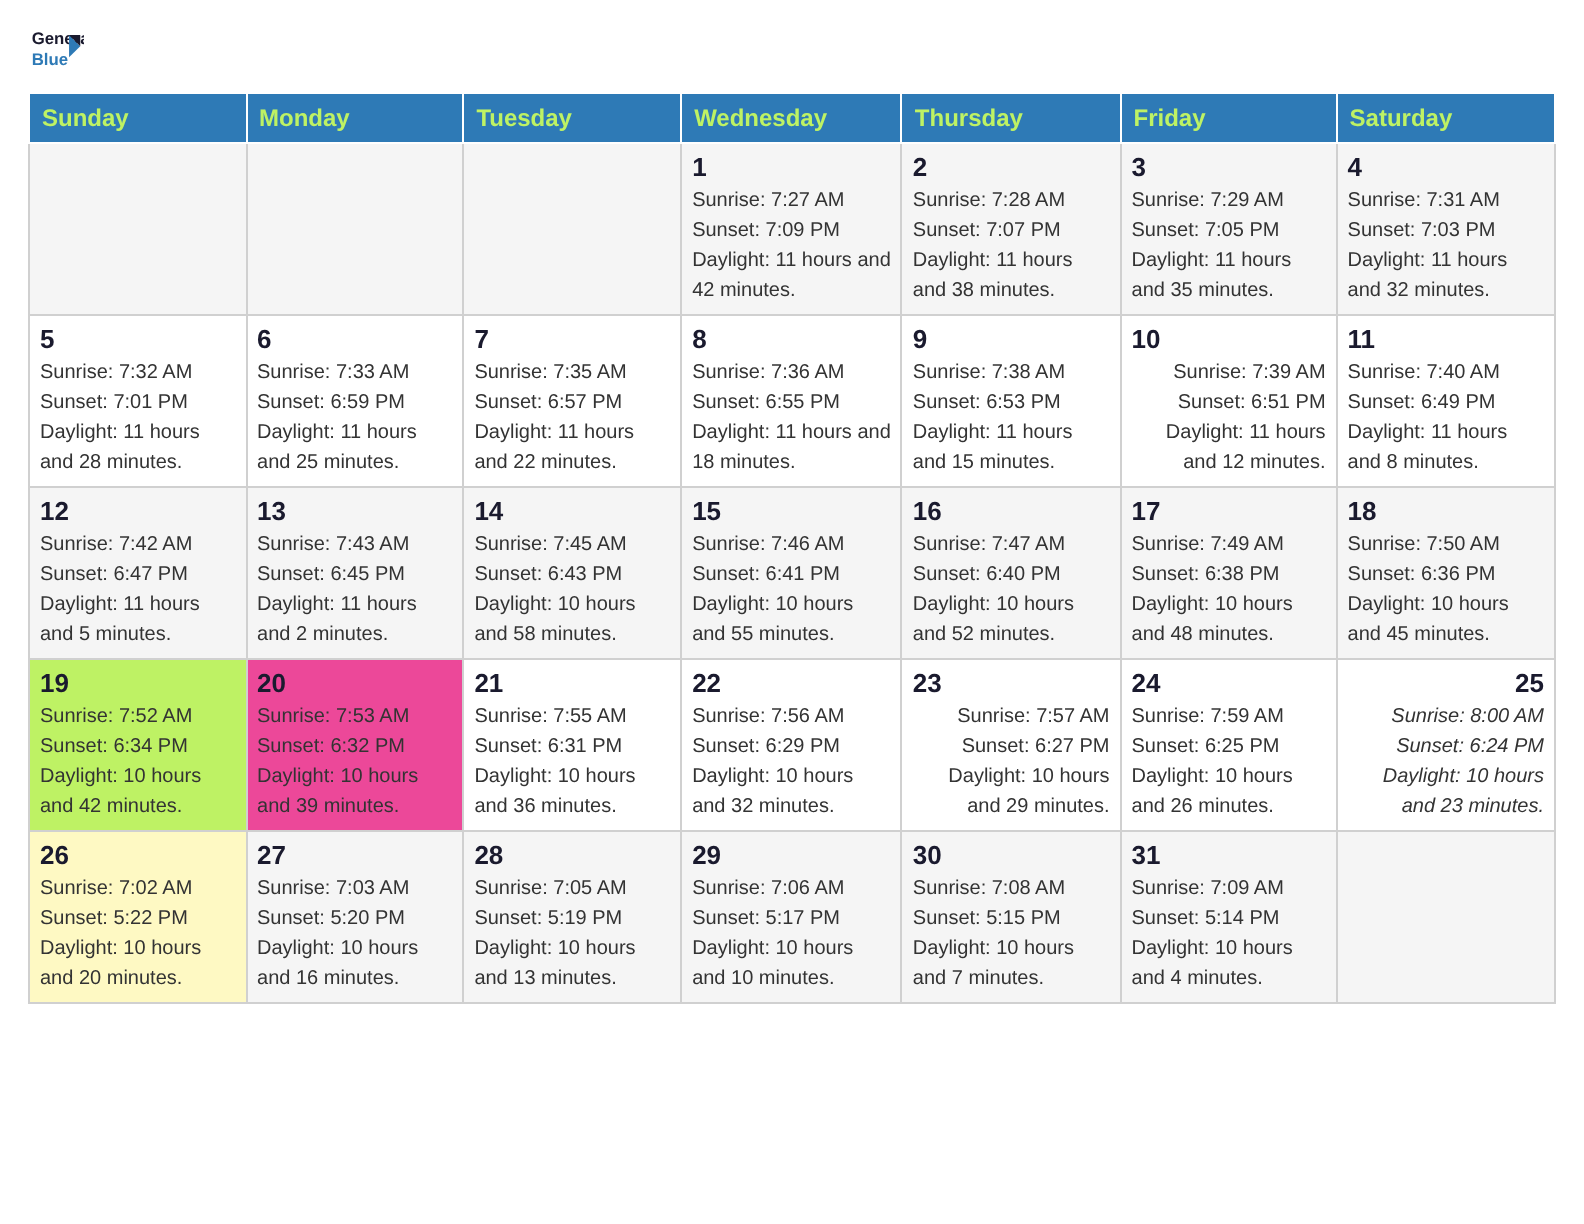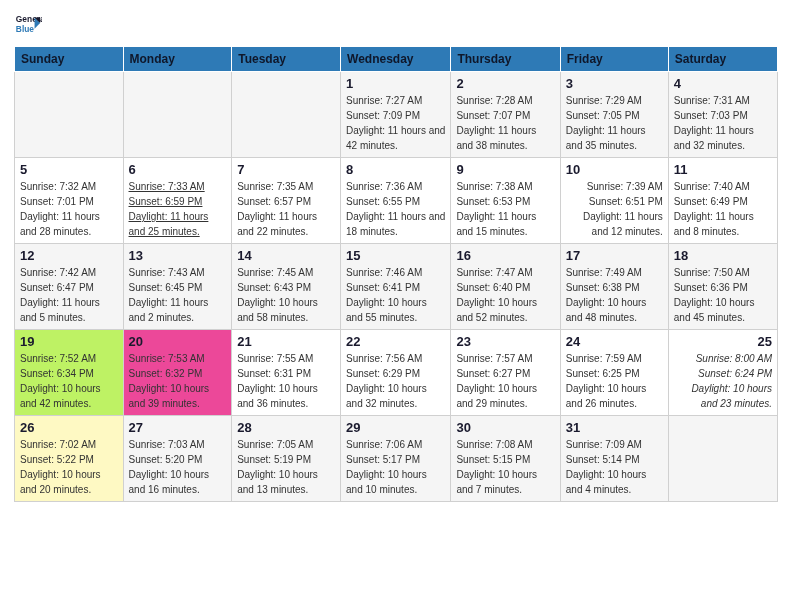--- a/index.html
+++ b/index.html
@@ -45,21 +45,21 @@
       color: #555;
       margin-top: 2px;
     }
     .calendar {
       width: 100%;
       border-collapse: collapse;
       font-size: 10.5px;
     }
     .calendar thead th {
       background: #2e7ab6;
-      color: #0f172a;
+      color: #bef264;
       font-weight: bold;
       font-size: 12px;
       padding: 5px 6px;
       text-align: left;
       border: 1px solid #fff;
     }
     .calendar tbody td {
       border: 1px solid #d0d0d0;
       vertical-align: top;
       padding: 4px 5px;
@@ -157,21 +157,21 @@
         </tr>
         <tr>
           <td style="background: rgb(255, 255, 255);">
             <span class="day-num">5</span>
             <div class="day-info" style="white-space: pre-line;">Sunrise: 7:32 AM
 Sunset: 7:01 PM
 Daylight: 11 hours and 28 minutes.</div>
           </td>
           <td style="background: rgb(255, 255, 255);">
             <span class="day-num">6</span>
-            <div class="day-info" style="white-space: pre-line; text-decoration: underline;">Sunrise: 7:33 AM
+            <div class="day-info" style="white-space: pre-line;">Sunrise: 7:33 AM
 Sunset: 6:59 PM
 Daylight: 11 hours and 25 minutes.</div>
           </td>
           <td style="background: rgb(255, 255, 255);">
             <span class="day-num">7</span>
             <div class="day-info" style="white-space: pre-line;">Sunrise: 7:35 AM
 Sunset: 6:57 PM
 Daylight: 11 hours and 22 minutes.</div>
           </td>
           <td style="background: rgb(255, 255, 255);">
@@ -263,21 +263,21 @@
 Daylight: 10 hours and 36 minutes.</div>
           </td>
           <td style="background: rgb(255, 255, 255);">
             <span class="day-num">22</span>
             <div class="day-info" style="white-space: pre-line;">Sunrise: 7:56 AM
 Sunset: 6:29 PM
 Daylight: 10 hours and 32 minutes.</div>
           </td>
           <td style="background: rgb(255, 255, 255);">
             <span class="day-num">23</span>
-            <div class="day-info" style="white-space: pre-line;">Sunrise: 7:57 AM
+            <div class="day-info" style="white-space: pre-line; text-align: right;">Sunrise: 7:57 AM
 Sunset: 6:27 PM
 Daylight: 10 hours and 29 minutes.</div>
           </td>
           <td style="background: rgb(255, 255, 255);">
             <span class="day-num">24</span>
             <div class="day-info" style="white-space: pre-line;">Sunrise: 7:59 AM
 Sunset: 6:25 PM
 Daylight: 10 hours and 26 minutes.</div>
           </td>
           <td style="background: rgb(255, 255, 255); text-align: right;">

